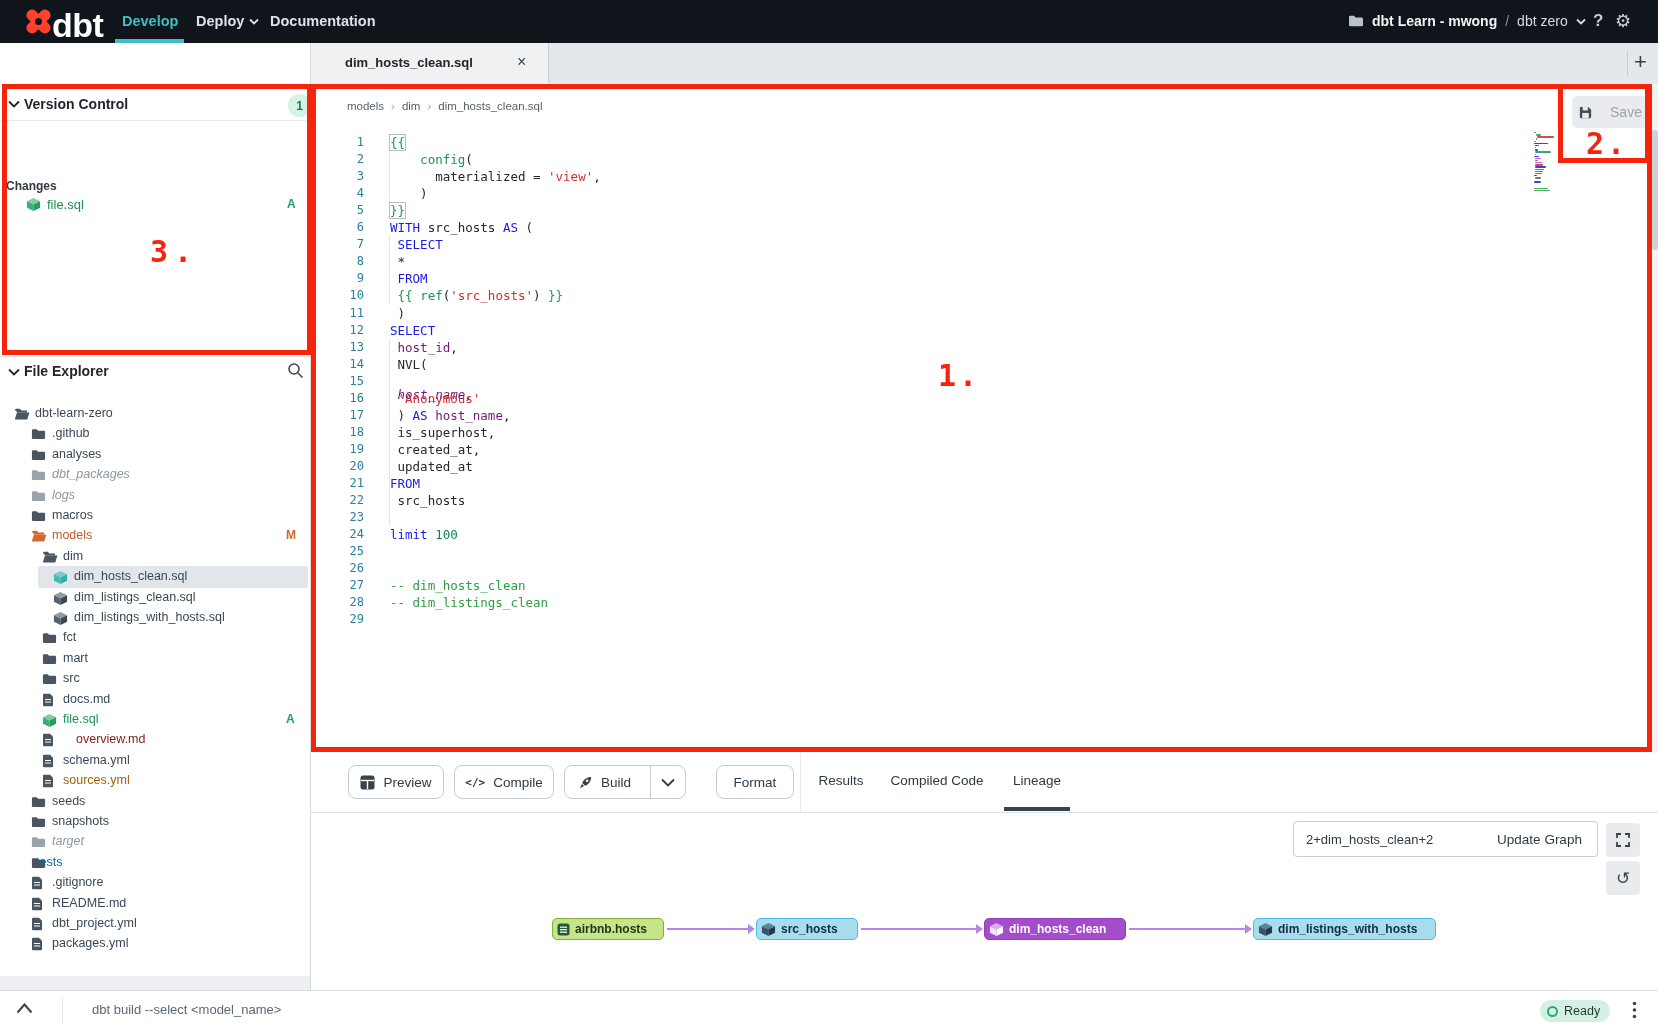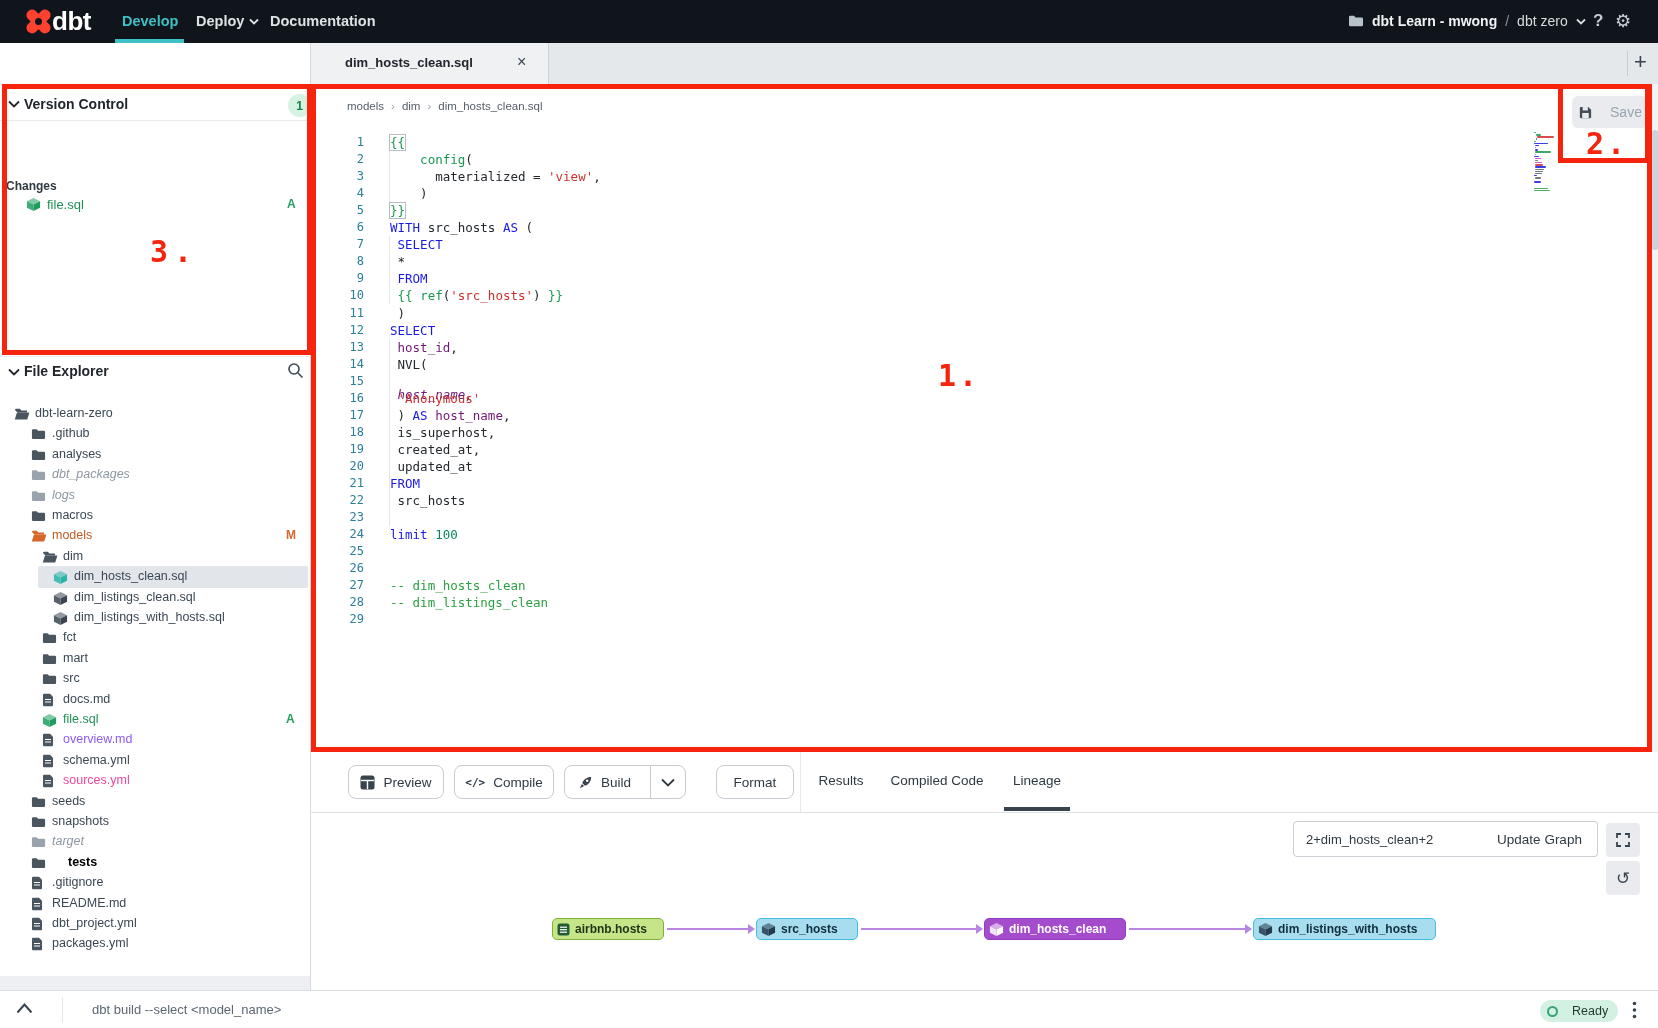--- a/index.html
+++ b/index.html
@@ -8,21 +8,21 @@
           font-family:"Liberation Sans", sans-serif; background:#fff; }
   .abs { position:absolute; }
 
   
   .topnav { left:0; top:0; width:1658px; height:43px; background:#10151b; }
   .logo-icon { left:22px; top:5px; width:33px; height:33px; }
   .logo-bar { position:absolute; left:2px; top:11px; width:29px; height:11px; background:#ff4230; border-radius:5px; }
   .logo-bar.r1 { transform:rotate(45deg); }
   .logo-bar.r2 { transform:rotate(-45deg); }
   .logo-dot { position:absolute; left:13px; top:13px; width:7px; height:7px; background:#10151b; border-radius:50%; }
-  .brand { left:52px; top:6px; color:#fff; font-size:26px; font-weight:bold; letter-spacing:-0.5px; }
+  .brand { left:52px; top:6px; color:#fff; font-size:34px; font-weight:bold; letter-spacing:-0.5px; }
   .navitem { top:13px; font-size:14.5px; font-weight:600; color:#dde2e7; cursor:pointer; display:flex; align-items:center; gap:5px; }
   .navitem.active { color:#3fbfc6; }
   .nav-underline { left:115px; top:39px; width:69px; height:4px; background:#3fbfc6; }
   .nav-right { top:13px; font-size:14px; color:#d6dbe0; display:flex; align-items:center; gap:8px; }
   .nav-right b { color:#f0f2f4; font-weight:700; }
   .nav-sep { color:#8a939e; }
   .icon-muted { color:#c4cbd3; }
 
   
   .branchrow { left:0; top:43px; width:310px; height:41px; background:#f7f8fa; }
@@ -94,21 +94,21 @@
           padding:0 7px 0 4px; gap:5px; font-size:12px; font-weight:600; cursor:pointer; }
   .edge { position:absolute; top:115px; height:2px; background:#b887e4; }
   .edge-head { position:absolute; top:111px; width:0; height:0; border-top:5px solid transparent;
                border-bottom:5px solid transparent; border-left:7px solid #b887e4; }
 
   
   .statusbar { left:0; top:990px; width:1658px; height:46px; background:#fff; border-top:1px solid #d9dee3; }
   .sb-vdiv { position:absolute; left:62px; top:6px; width:1px; height:26px; background:#e5e8eb; }
   .sb-cmd { position:absolute; left:92px; top:11px; font-size:13px; color:#5d6874; }
   .ready-pill { position:absolute; left:1540px; top:9px; height:22px; padding:0 10px 0 7px; background:#d3f1e2;
-                border-radius:11px; display:flex; align-items:center; gap:14px; }
+                border-radius:11px; display:flex; align-items:center; gap:6px; }
   .ready-ring { width:11px; height:11px; border:2px solid #35a377; border-radius:50%; }
   .ready-text { font-size:12.5px; color:#1d3a2d; }
 
   
   .anno { position:absolute; border:5px solid #f6240d; pointer-events:none; z-index:50; }
   .anno-label { position:absolute; color:#f6240d; font-family:"DejaVu Sans Mono", monospace; font-weight:bold;
                 font-size:30px; letter-spacing:3px; z-index:51; pointer-events:none; }
   svg { display:block; }
 </style>
 </head>
@@ -337,41 +337,41 @@
         <span class="bdg" style="color:#22a05f;">A</span>
       </div>
       <div class="fe-row" style="top: 326.4px;">
         <span style="position:absolute;left:42px;top:3px;">
           <svg width="12" height="14" viewBox="0 0 12 14">
             <path d="M1 1.8 Q1 0.8 2 0.8 H8 L11 3.8 V12.2 Q11 13.2 10 13.2 H2 Q1 13.2 1 12.2 Z" fill="#4a5560"></path>
             <line x1="3" y1="6.5" x2="9" y2="6.5" stroke="#fff" stroke-width="1"></line>
             <line x1="3" y1="9" x2="9" y2="9" stroke="#fff" stroke-width="1"></line>
           </svg>
         </span>
-        <span class="lbl" style="left:63px;color:#8b5cf6;text-align:right;">overview.md</span>
+        <span class="lbl" style="left:76px;color:#7f1d1d;text-align:right;">overview.md</span>
       </div>
       <div class="fe-row" style="top: 346.8px;">
         <span style="position:absolute;left:42px;top:3px;">
           <svg width="12" height="14" viewBox="0 0 12 14">
             <path d="M1 1.8 Q1 0.8 2 0.8 H8 L11 3.8 V12.2 Q11 13.2 10 13.2 H2 Q1 13.2 1 12.2 Z" fill="#4a5560"></path>
             <line x1="3" y1="6.5" x2="9" y2="6.5" stroke="#fff" stroke-width="1"></line>
             <line x1="3" y1="9" x2="9" y2="9" stroke="#fff" stroke-width="1"></line>
           </svg>
         </span>
         <span class="lbl" style="left:63px;color:#3b4754;">schema.yml</span>
       </div>
       <div class="fe-row" style="top: 367.2px;">
         <span style="position:absolute;left:42px;top:3px;">
           <svg width="12" height="14" viewBox="0 0 12 14">
             <path d="M1 1.8 Q1 0.8 2 0.8 H8 L11 3.8 V12.2 Q11 13.2 10 13.2 H2 Q1 13.2 1 12.2 Z" fill="#4a5560"></path>
             <line x1="3" y1="6.5" x2="9" y2="6.5" stroke="#fff" stroke-width="1"></line>
             <line x1="3" y1="9" x2="9" y2="9" stroke="#fff" stroke-width="1"></line>
           </svg>
         </span>
-        <span class="lbl" style="left:63px;color:#ec4899;">sources.yml</span>
+        <span class="lbl" style="left:63px;color:#a16207;">sources.yml</span>
       </div>
       <div class="fe-row" style="top: 387.6px;">
         <span style="position:absolute;left:31px;top:3px;">
           <svg width="15" height="14" viewBox="0 0 16 14">
             <path d="M1 3 Q1 1.8 2.2 1.8 H6 L7.6 3.6 H13.8 Q15 3.6 15 4.8 V11.2 Q15 12.4 13.8 12.4 H2.2 Q1 12.4 1 11.2 Z" fill="#4a5560"></path>
           </svg>
         </span>
         <span class="lbl" style="left:52px;color:#3b4754;">seeds</span>
       </div>
       <div class="fe-row" style="top: 408px;">
@@ -389,21 +389,21 @@
           </svg>
         </span>
         <span class="lbl" style="left:52px;color:#8d97a2;font-style:italic;">target</span>
       </div>
       <div class="fe-row" style="top: 448.8px;">
         <span style="position:absolute;left:31px;top:3px;">
           <svg width="15" height="14" viewBox="0 0 16 14">
             <path d="M1 3 Q1 1.8 2.2 1.8 H6 L7.6 3.6 H13.8 Q15 3.6 15 4.8 V11.2 Q15 12.4 13.8 12.4 H2.2 Q1 12.4 1 11.2 Z" fill="#4a5560"></path>
           </svg>
         </span>
-        <span class="lbl" style="left:68px;color:#000000;font-weight:bold;">tests</span>
+        <span class="lbl" style="left:36px;color:#0369a1;">tests</span>
       </div>
       <div class="fe-row" style="top: 469.2px;">
         <span style="position:absolute;left:31px;top:3px;">
           <svg width="12" height="14" viewBox="0 0 12 14">
             <path d="M1 1.8 Q1 0.8 2 0.8 H8 L11 3.8 V12.2 Q11 13.2 10 13.2 H2 Q1 13.2 1 12.2 Z" fill="#4a5560"></path>
             <line x1="3" y1="6.5" x2="9" y2="6.5" stroke="#fff" stroke-width="1"></line>
             <line x1="3" y1="9" x2="9" y2="9" stroke="#fff" stroke-width="1"></line>
           </svg>
         </span>
         <span class="lbl" style="left:52px;color:#3b4754;">.gitignore</span>

